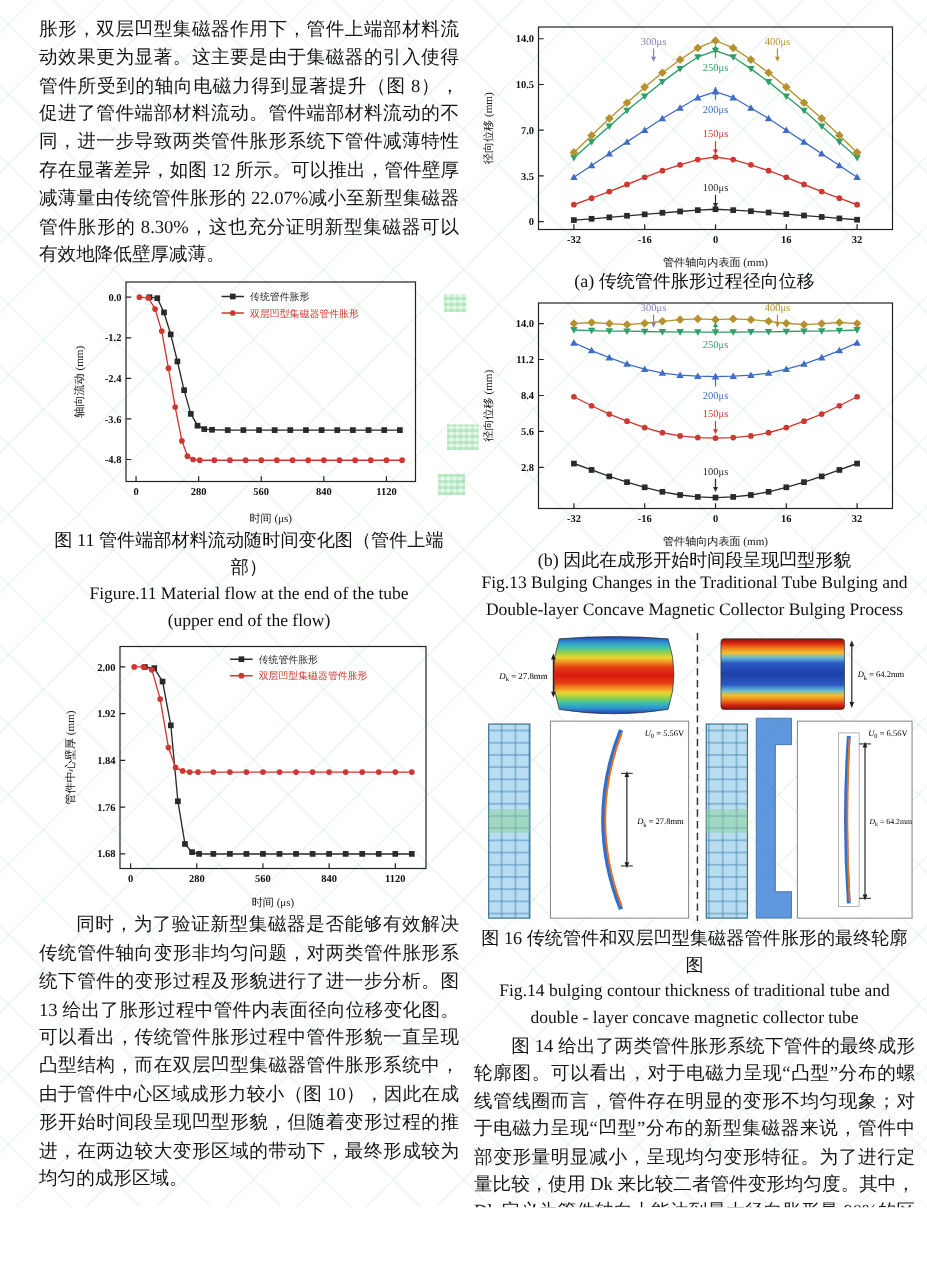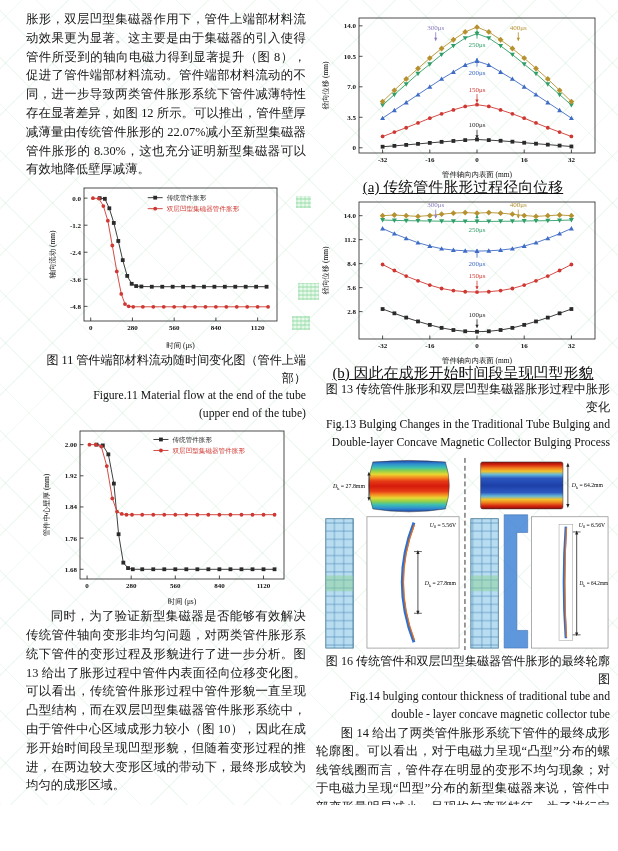--- a/index.html
+++ b/index.html
@@ -30,23 +30,23 @@
   .wb3{left:292px;top:316px;width:18px;height:14px;}
   .cols{position:relative;display:grid;grid-template-columns:280px 294px;column-gap:10px;}
   .body-text{
     margin:0;text-align:justify;
     font-size:12.4px;line-height:18.8px;color:#161616;
   }
   .col-right .body-text{line-height:18.4px;}
   .indent{text-indent:2em;}
   figure{margin:0;}
   .chart{display:flex;justify-content:center;margin:2px 0 0 0;}
-  .cap{text-align:right;font-size:12.1px;line-height:18px;color:#111;}
+  .cap{text-align:center;font-size:12.1px;line-height:18px;color:#111;}
   .cap.en{font-size:11.7px;}
-  .subcap{text-align:center;font-size:15px;line-height:14px;color:#111;text-decoration:underline;}
+  .subcap{text-align:center;font-size:12px;line-height:14px;color:#111;}
   svg text{font-family:"Liberation Serif","DejaVu Serif",serif;}
   .fig14wrap{display:flex;justify-content:center;margin-top:4px;}
 </style>
 </head>
 <body>
 
 <div class="page">
   <div class="wm-lattice"></div>
   <div class="wm-block wb1"></div>
   <div class="wm-block wb2"></div>
@@ -134,21 +134,21 @@
               <rect x="107.28999999999999" y="14.76" width="3.8" height="3.8" fill="#2a2a2a"></rect>
               <text x="120.69" y="19.06" text-anchor="start" font-size="6.6" fill="#2a2a2a">传统管件胀形</text>
               <line x1="101.69" y1="27.66" x2="116.69" y2="27.66" stroke="#cf3832" stroke-width="0.9"></line>
               <circle cx="109.19" cy="27.66" r="1.9" fill="#cf3832"></circle>
               <text x="120.69" y="30.06" text-anchor="start" font-size="6.6" fill="#cf3832">双层凹型集磁器管件胀形</text>
             </svg>
           </div>
         <figcaption>
           <div class="cap">图 11 管件端部材料流动随时间变化图（管件上端部）</div>
           <div class="cap en">Figure.11 Material flow at the end of the tube</div>
-          <div class="cap en">(upper end of the tube)</div>
+          <div class="cap en">(upper end of the flow)</div>
         </figcaption>
       </figure>
 
       <figure>
         <div class="chart">
             <svg viewBox="0 0 252 182" width="252" height="182">
               <rect x="40" y="6" width="204" height="148" fill="none" stroke="#222" stroke-width="0.8"></rect>
               <line x1="47.08880308880309" y1="154" x2="47.08880308880309" y2="150.5" stroke="#222" stroke-width="0.8"></line>
               <text x="47.08880308880309" y="163" text-anchor="middle" font-size="7" font-weight="bold" fill="#111">0</text>
               <line x1="91.1969111969112" y1="154" x2="91.1969111969112" y2="150.5" stroke="#222" stroke-width="0.8"></line>
@@ -497,21 +497,20 @@
               <text x="116.7" y="11.137499999999989" text-anchor="middle" font-size="7" fill="#8b7cc0">300μs</text>
               <line x1="116.7" y1="13.637499999999989" x2="116.7" y2="22.13749999999999" stroke="#8b7cc0" stroke-width="0.8"></line>
               <polygon points="116.7,22.13749999999999 115,19.13749999999999 118.4,19.13749999999999" fill="#8b7cc0"></polygon>
               <text x="199.3" y="11.137499999999989" text-anchor="middle" font-size="7" fill="#b5912f">400μs</text>
               <line x1="199.3" y1="13.637499999999989" x2="199.3" y2="22.13749999999999" stroke="#b5912f" stroke-width="0.8"></line>
               <polygon points="199.3,22.13749999999999 197.60000000000002,19.13749999999999 201,19.13749999999999" fill="#b5912f"></polygon>
             </svg>
           </div>
         <div class="subcap">(b) 因此在成形开始时间段呈现凹型形貌</div>
         <figcaption>
-          <div class="cap">图 13 传统管件胀形和双层凹型集磁器胀形过程中胀形变化</div>
           <div class="cap en">Fig.13 Bulging Changes in the Traditional Tube Bulging and</div>
           <div class="cap en">Double-layer Concave Magnetic Collector Bulging Process</div>
         </figcaption>
       </figure>
 
       <figure>
         <div class="fig14wrap">
         <svg width="294" height="196" viewBox="0 0 300 196">
           <defs>
             <linearGradient id="tubeL" x1="0" y1="0" x2="0" y2="1">

